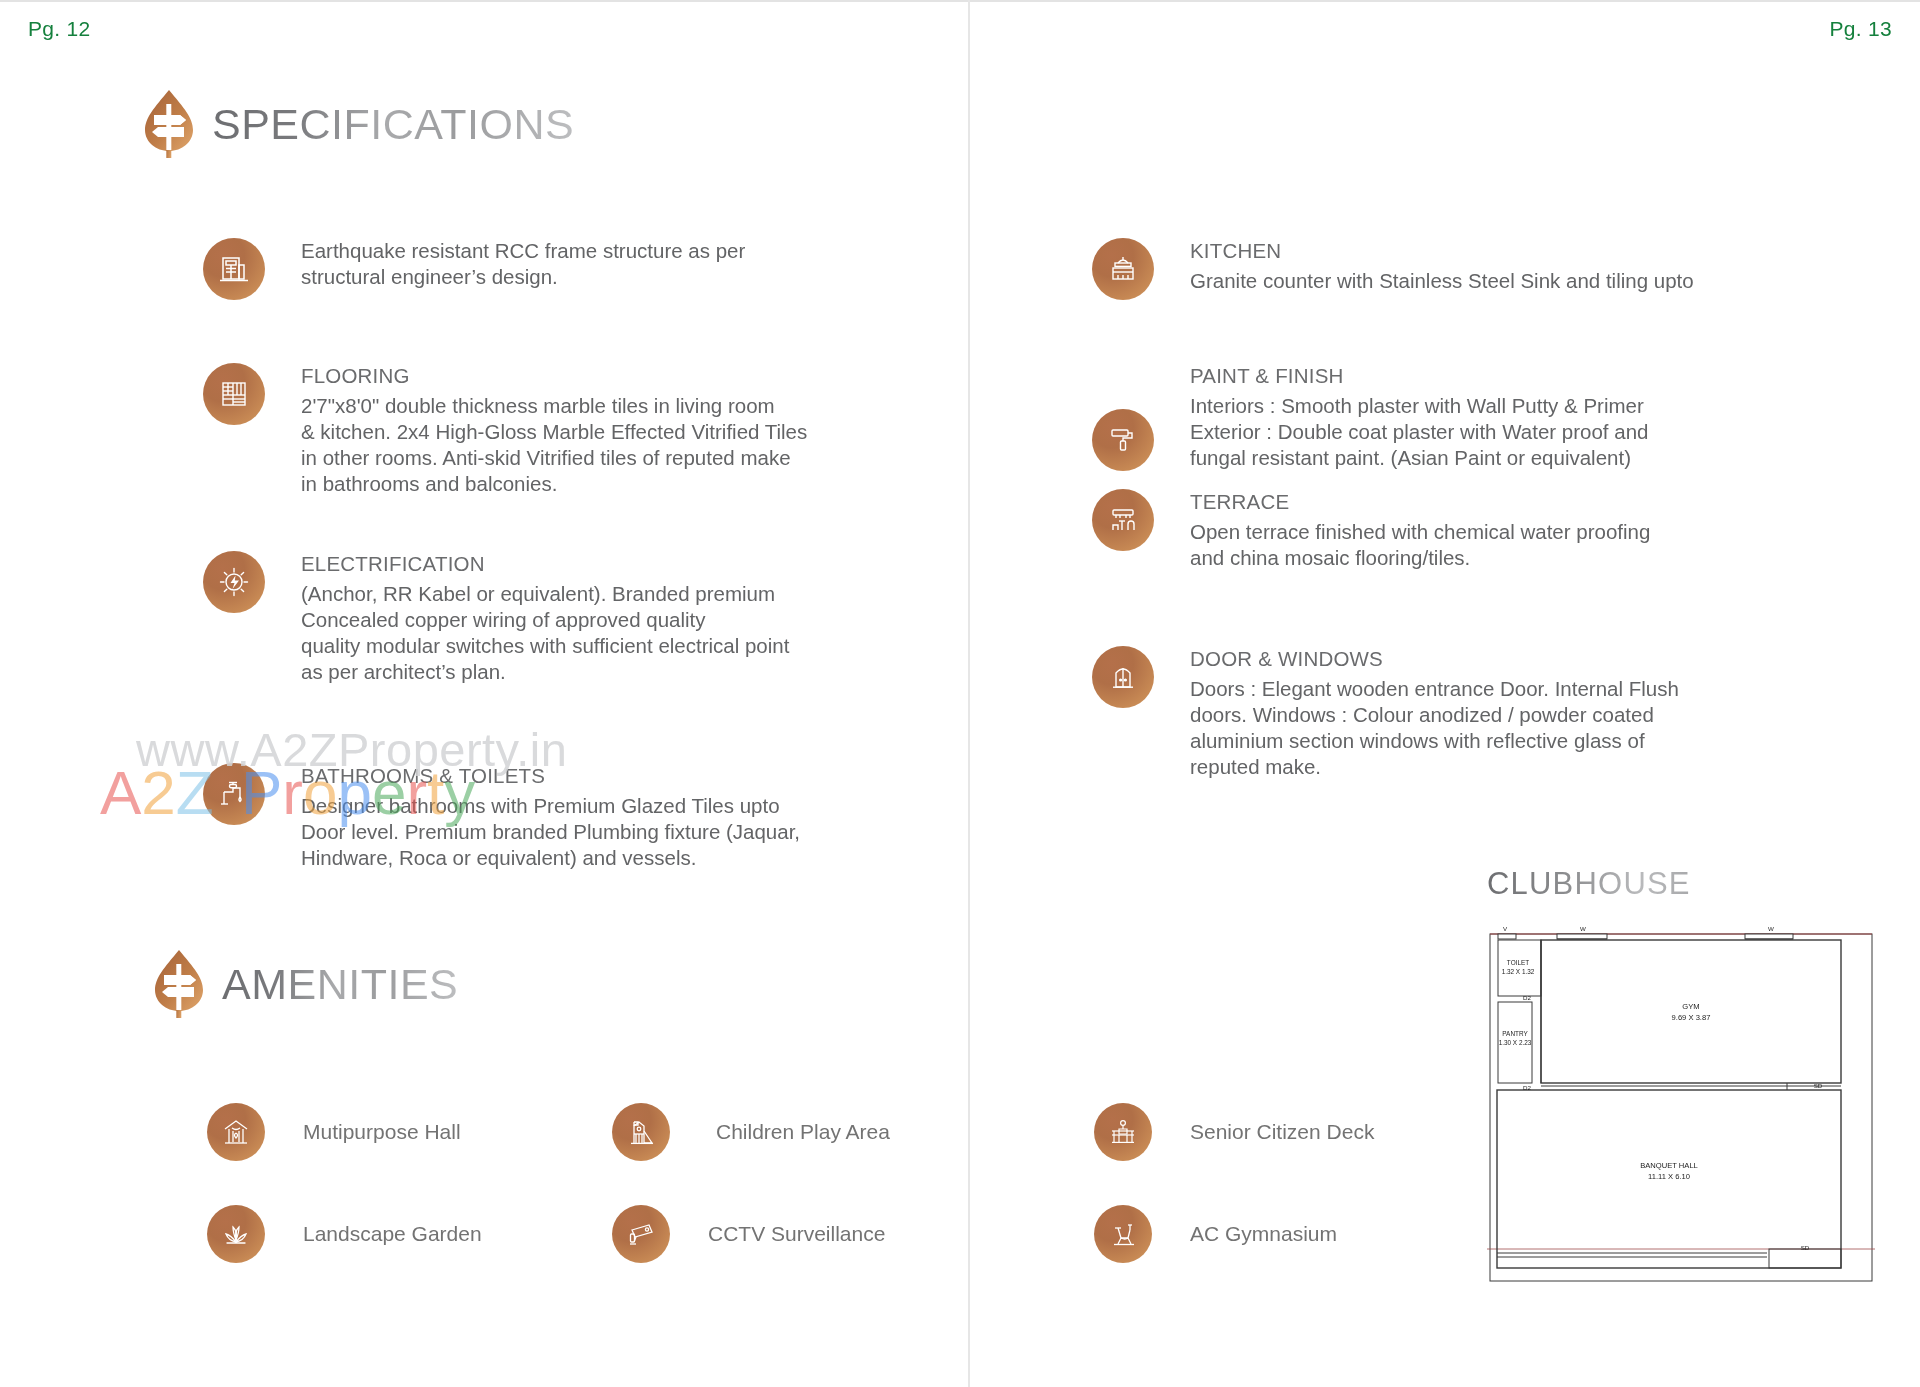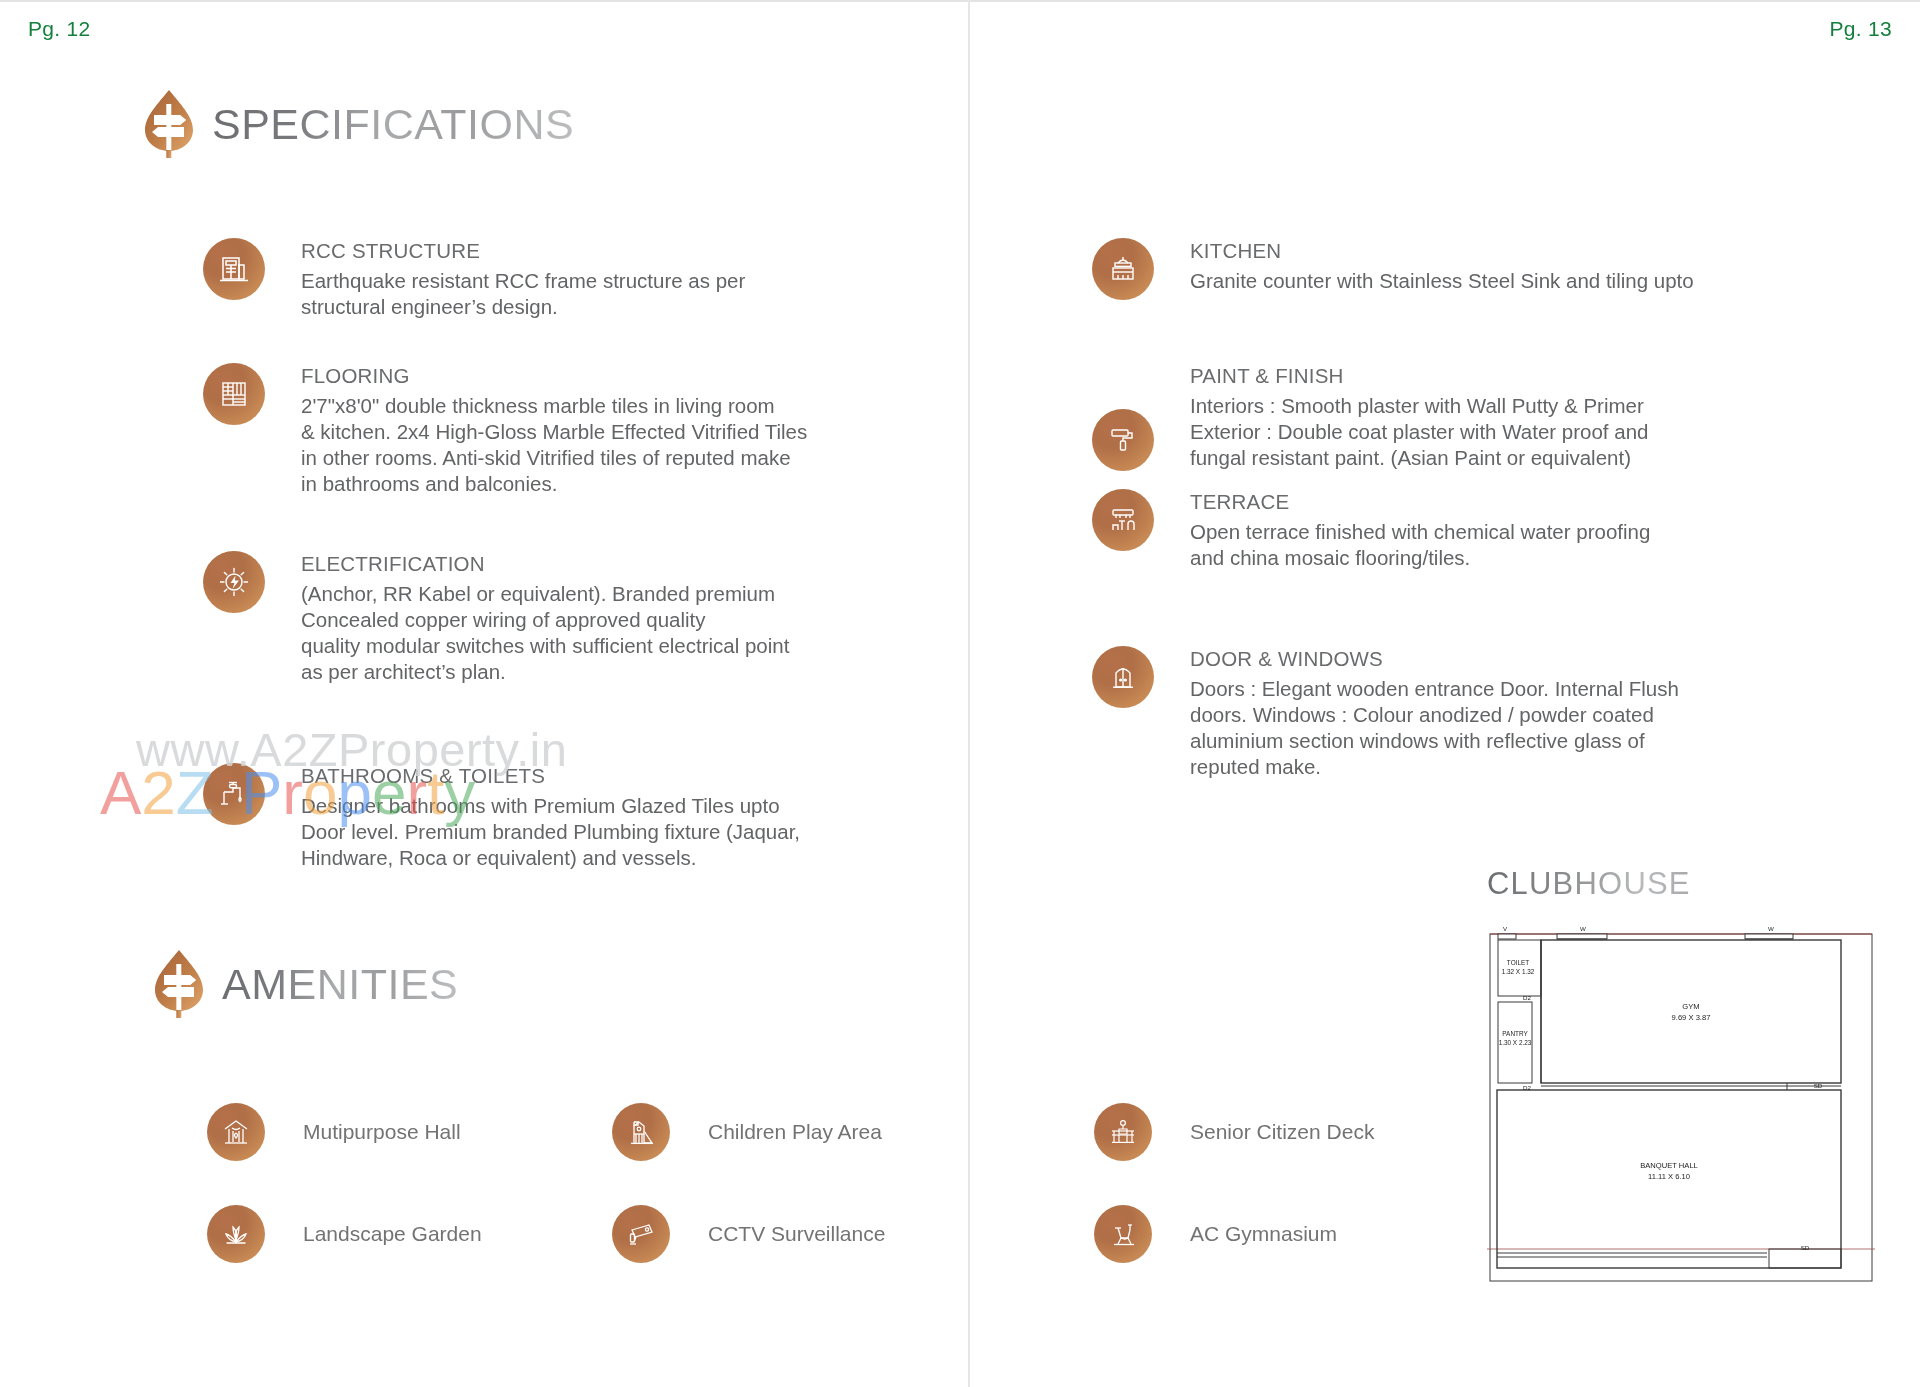--- a/index.html
+++ b/index.html
@@ -153,21 +153,20 @@
         <rect x="6" y="6" width="16" height="21"></rect>
         <rect x="9" y="9" width="10" height="4"></rect>
         <line x1="9" y1="16.5" x2="19" y2="16.5"></line>
           <line x1="9" y1="20" x2="19" y2="20"></line>
         <line x1="14" y1="13" x2="14" y2="27"></line>
         <rect x="22" y="13" width="5" height="14"></rect>
         <line x1="3" y1="28.5" x2="31" y2="28.5"></line>
       </svg>
     </span>
     <div class="spec-txt">
-      <p class="spec-title">RCC STRUCTURE</p>
       <div class="spec-body">
         <div>Earthquake resistant RCC frame structure as per</div>
         <div>structural engineer’s design.</div>
       </div>
     </div>
   </div>
 
   <div class="spec-row" style="left:203px;top:363px;">
     <span class="bubble soft">
       <svg viewBox="0 0 34 34" fill="none" stroke="#fff" stroke-width="1.4">
@@ -346,21 +345,21 @@
           <line x1="23" y1="13" x2="23" y2="27"></line>
         <line x1="13" y1="15" x2="13" y2="26"></line>
           <line x1="19" y1="15" x2="19" y2="26"></line>
         <path d="M12 12 q4 3 8 0"></path>
         <path d="M16 17 q-3 2 0 5 q3 -3 0 -5"></path>
       </svg>
     </span>
     <span class="amen-label">Mutipurpose Hall</span>
   </div>
 
-  <div class="amen" style="left:612px;top:1103px;">
+  <div class="amen" style="left:612px;top:1103px;gap:8px;">
     <span class="bubble soft">
       <svg viewBox="0 0 32 32" fill="none" stroke="#fff" stroke-width="1.3">
         <path d="M9 27 V10 l5 -4 l5 4 V27"></path>
         <line x1="9" y1="6" x2="9" y2="10"></line>
         <path d="M9 6 h4 v3 h-4"></path>
         <circle cx="14" cy="13" r="1.8"></circle>
         <path d="M19 15 L27 27 H19"></path>
         <line x1="9" y1="18" x2="19" y2="18"></line>
         <line x1="11" y1="18" x2="11" y2="27"></line>
           <line x1="14" y1="18" x2="14" y2="27"></line>

